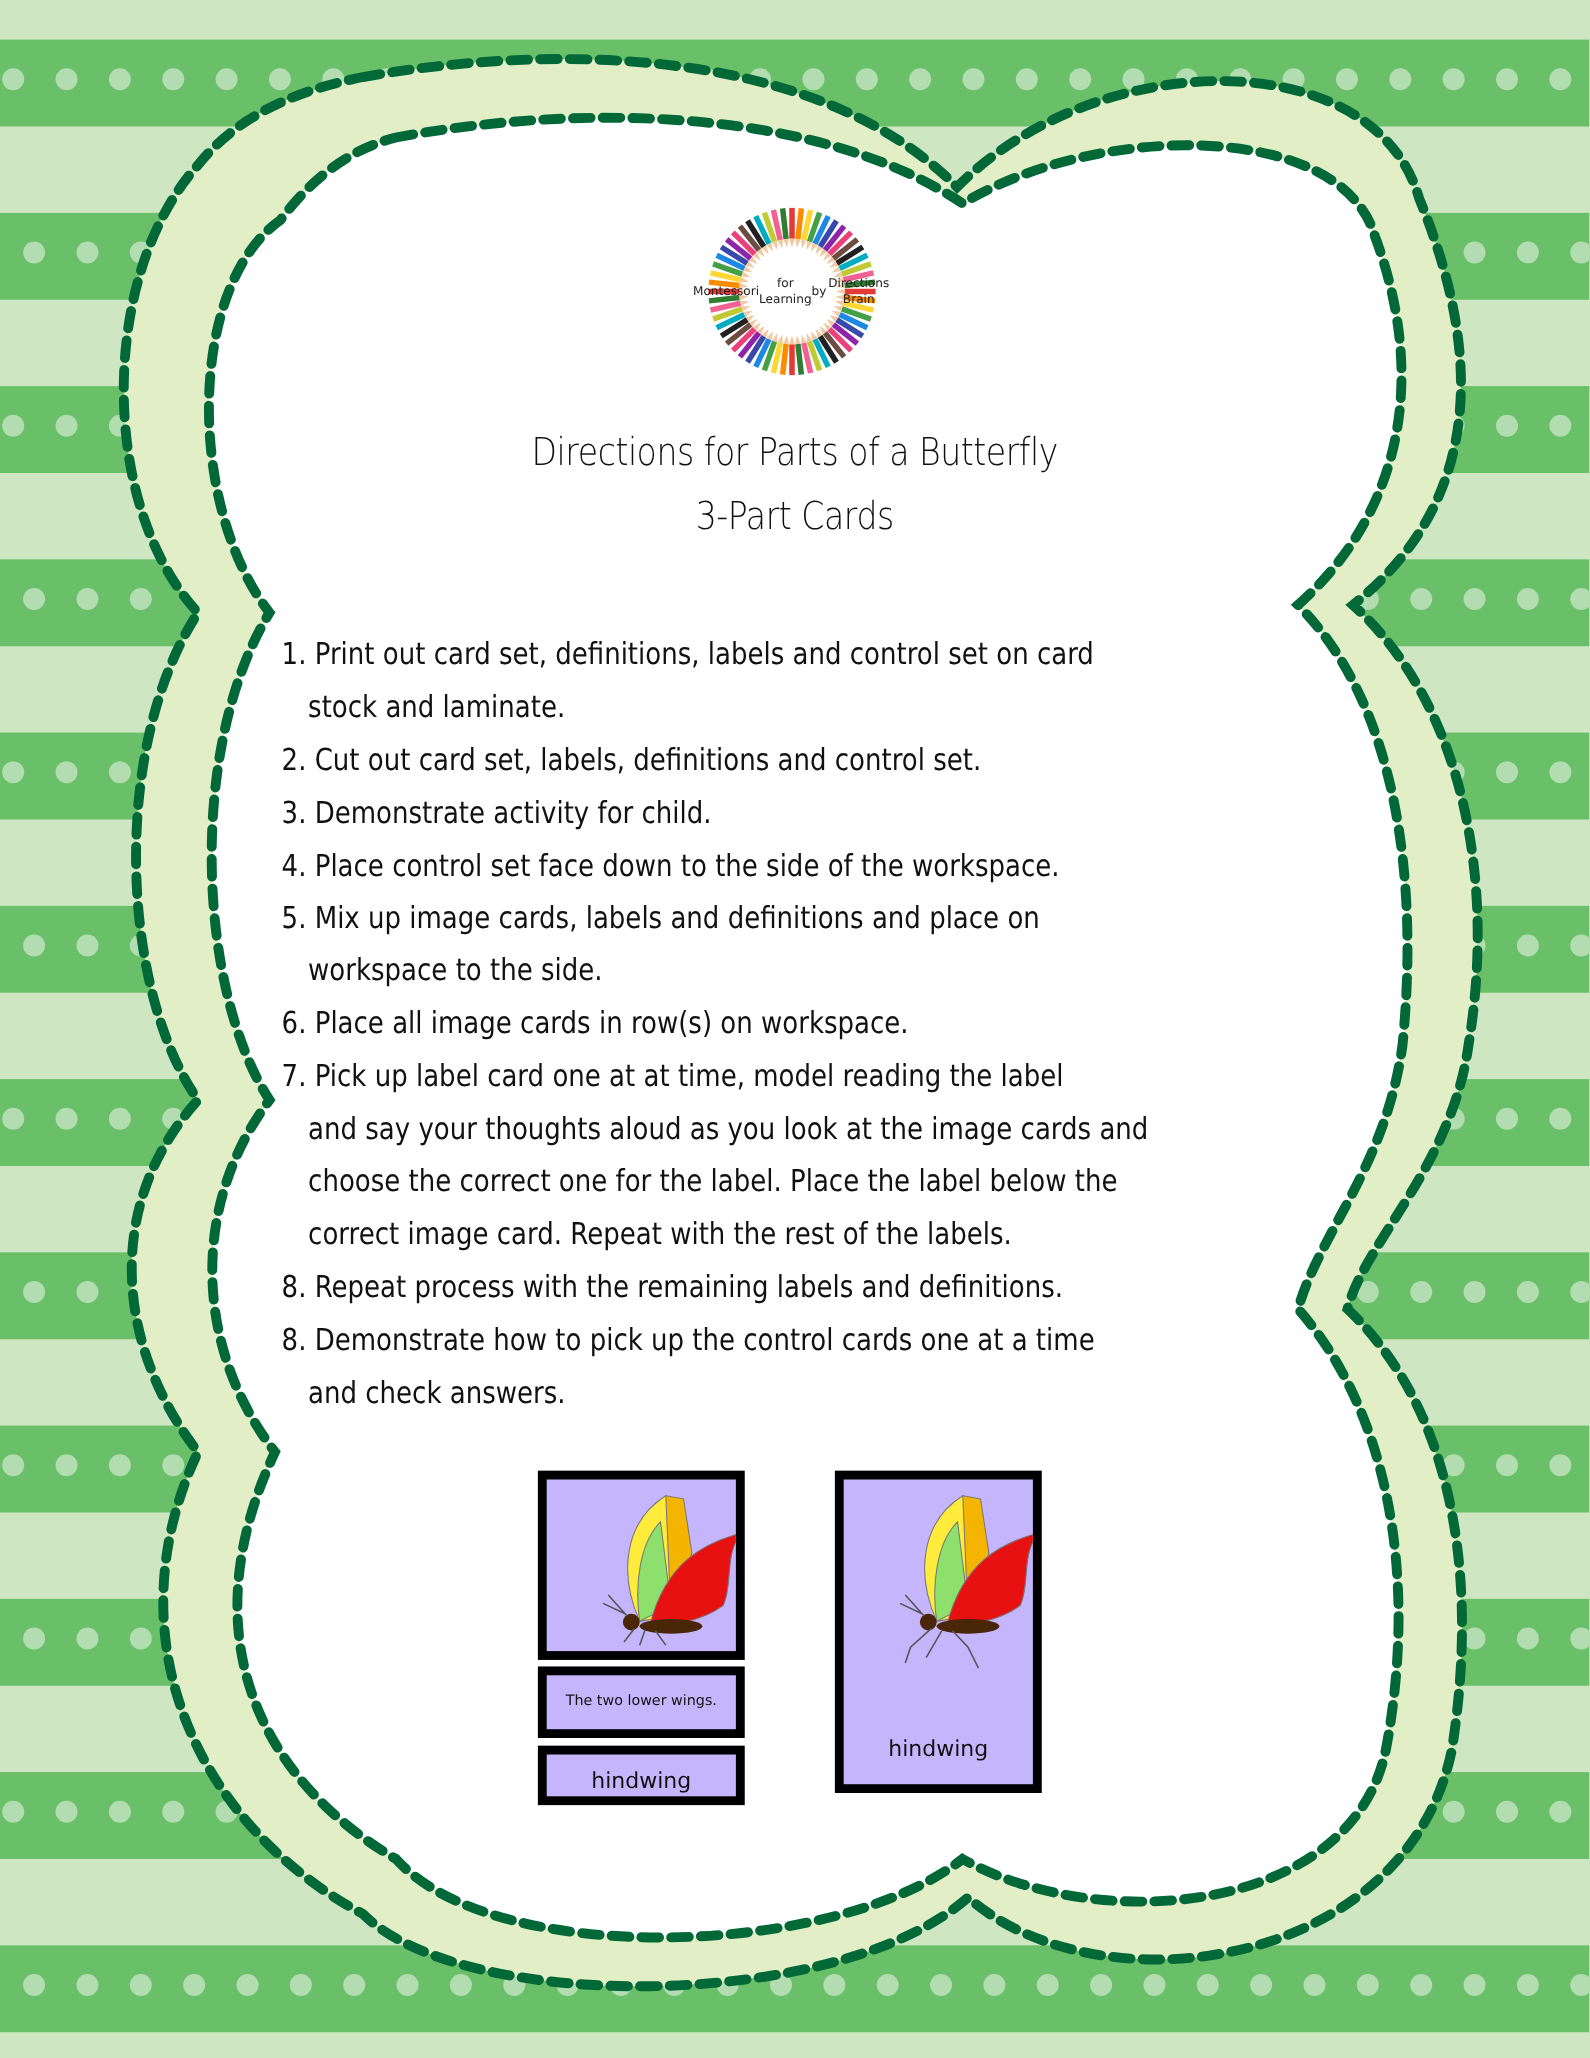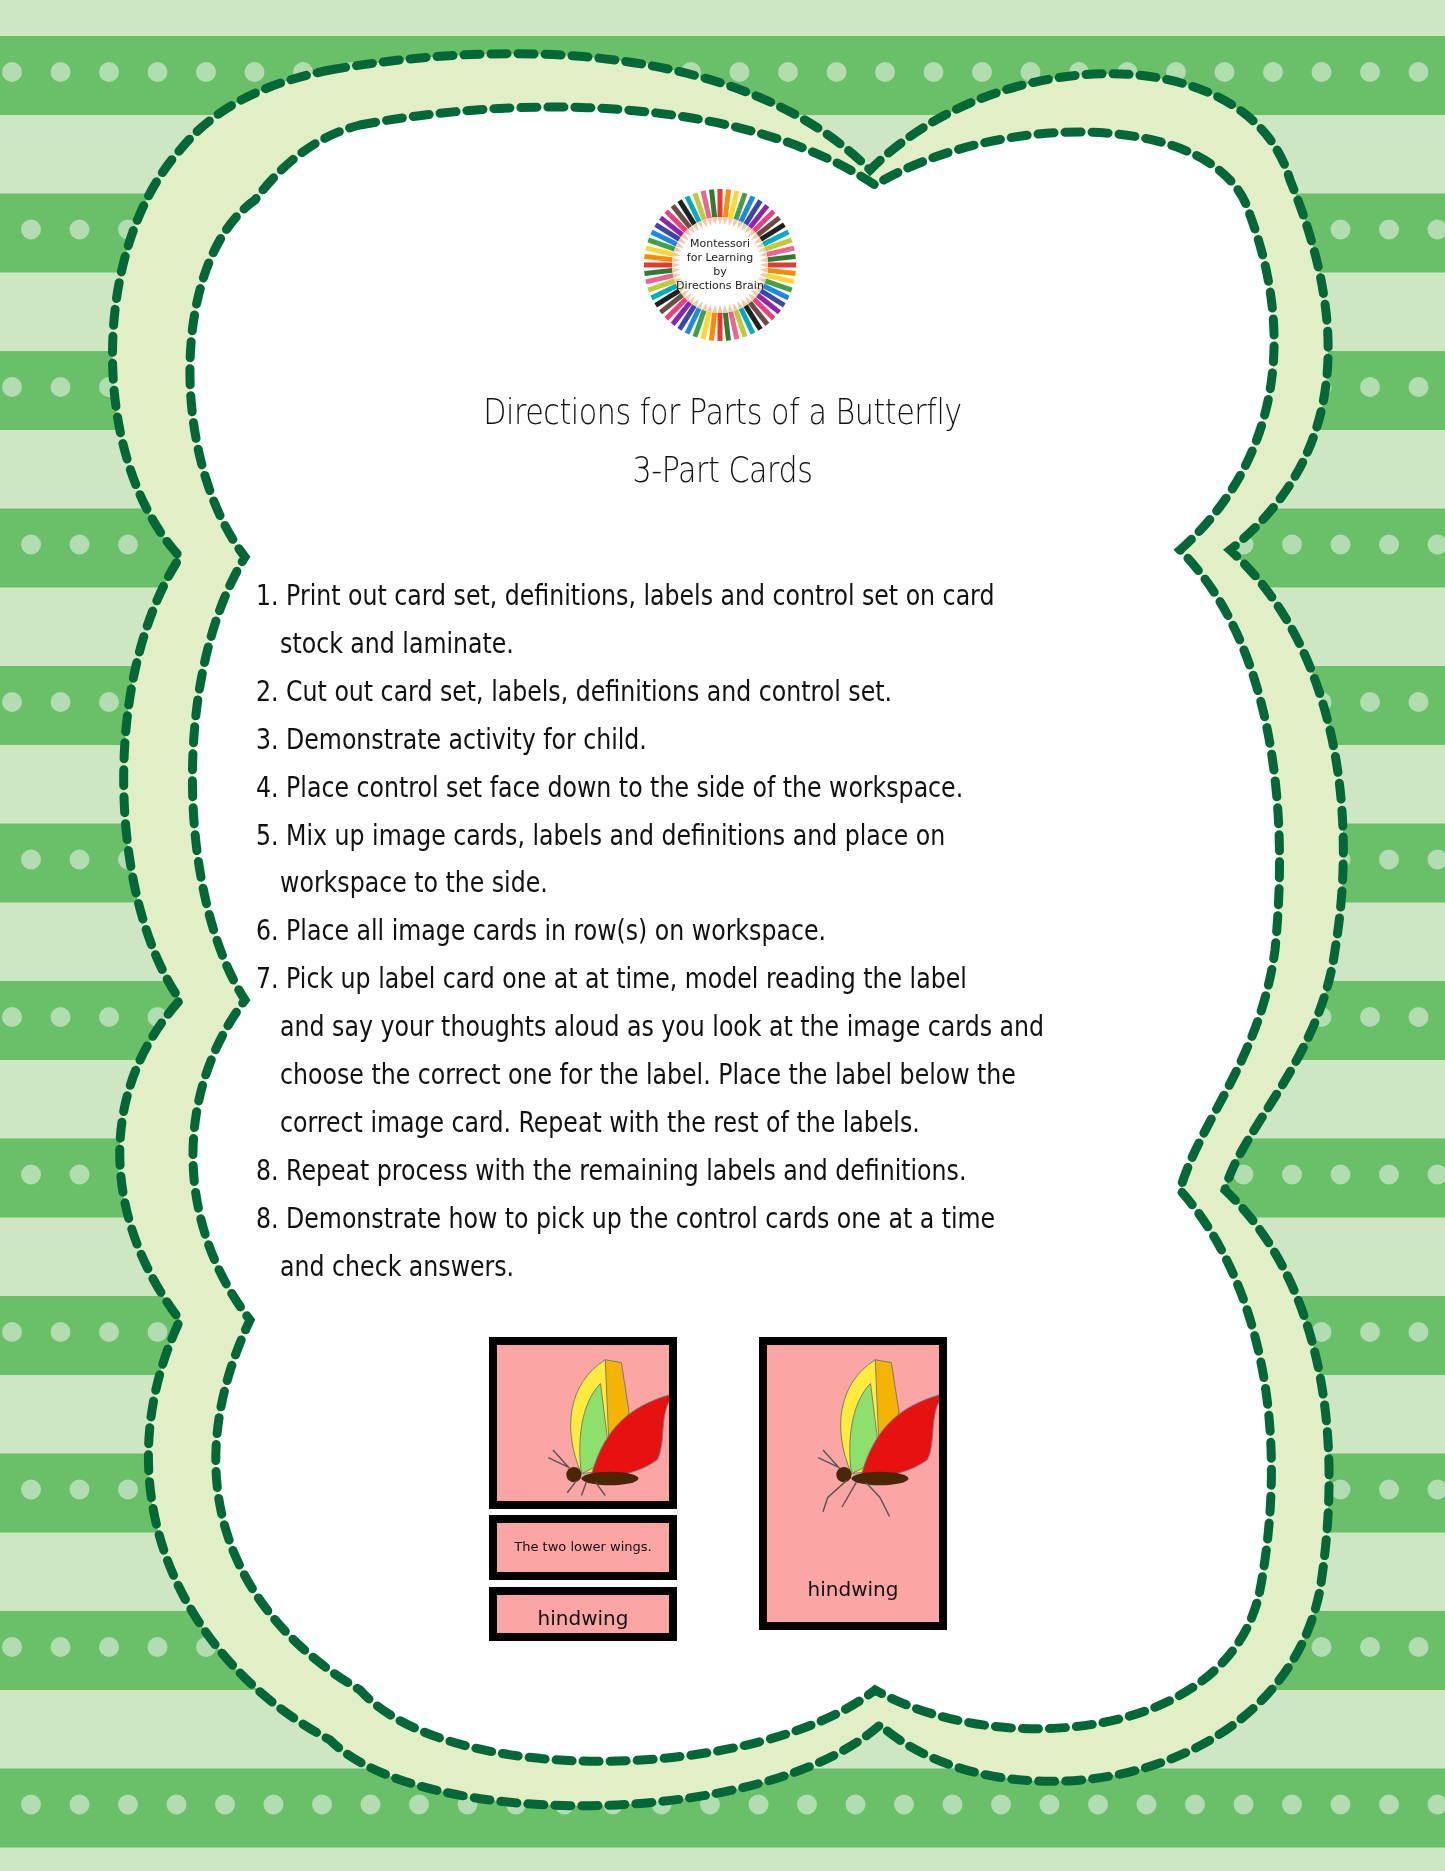--- a/index.html
+++ b/index.html
@@ -8,41 +8,41 @@
     font-family: "DejaVu Sans", sans-serif;
     background: #cfe6c2;
   }
   .stripes { position: absolute; inset: 0; }
   .frame-svg { position: absolute; left: 0; top: 0; }
   .logo {
     position: absolute; left: 630px; top: 175px; width: 180px; height: 180px;
   }
   .logo-text {
     position: absolute; left: 0; top: 0; width: 180px; height: 180px;
-    display: flex; flex-direction: column; align-items: center; justify-content: center;
+    display: flex; flex-direction: row; align-items: center; justify-content: center;
     font-size: 11px; line-height: 14px; color: #222; text-align: center;
   }
   .title {
     position: absolute; left: 0; width: 1445px; text-align: center;
     font-family: "DejaVu Sans", sans-serif; font-weight: 300;
     font-size: 35px; color: #111; letter-spacing: -0.5px;
     transform: scaleX(0.86); transform-origin: center;
   }
   .title.l1 { top: 392px; }
   .title.l2 { top: 450px; }
   .steps {
     position: absolute; left: 256px; top: 572px; width: 1000px;
     font-size: 27.5px; line-height: 47.9px; color: #111;
     transform: scaleX(0.86); transform-origin: left top;
     white-space: nowrap;
   }
   .step-line { display: block; }
   .indent { padding-left: 28px; }
   .card {
-    position: absolute; background: #fca5a5; border: 8px solid #000; box-sizing: border-box;
+    position: absolute; background: #c4b5fd; border: 8px solid #000; box-sizing: border-box;
   }
   .card-text {
     position: absolute; left: 0; right: 0; text-align: center; color: #111;
   }
 </style>
 </head>
 <body>
 
 <svg class="stripes" width="1445" height="1871" viewBox="0 0 1445 1871">
   <g id="stripe-group">

